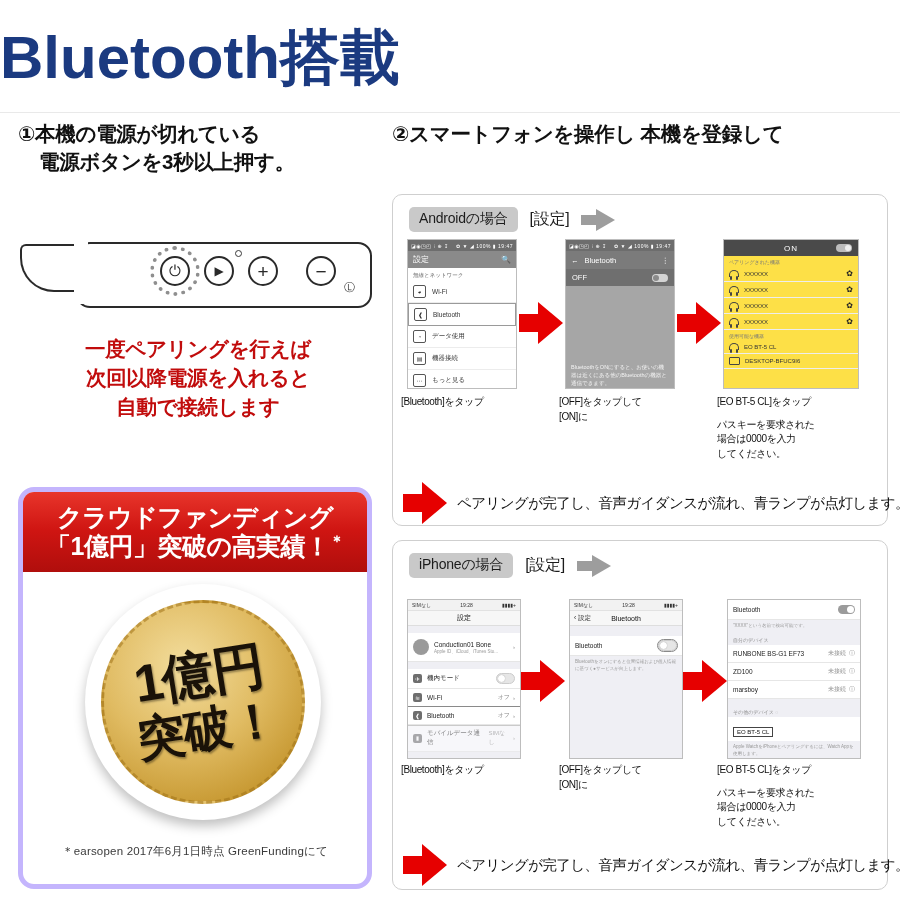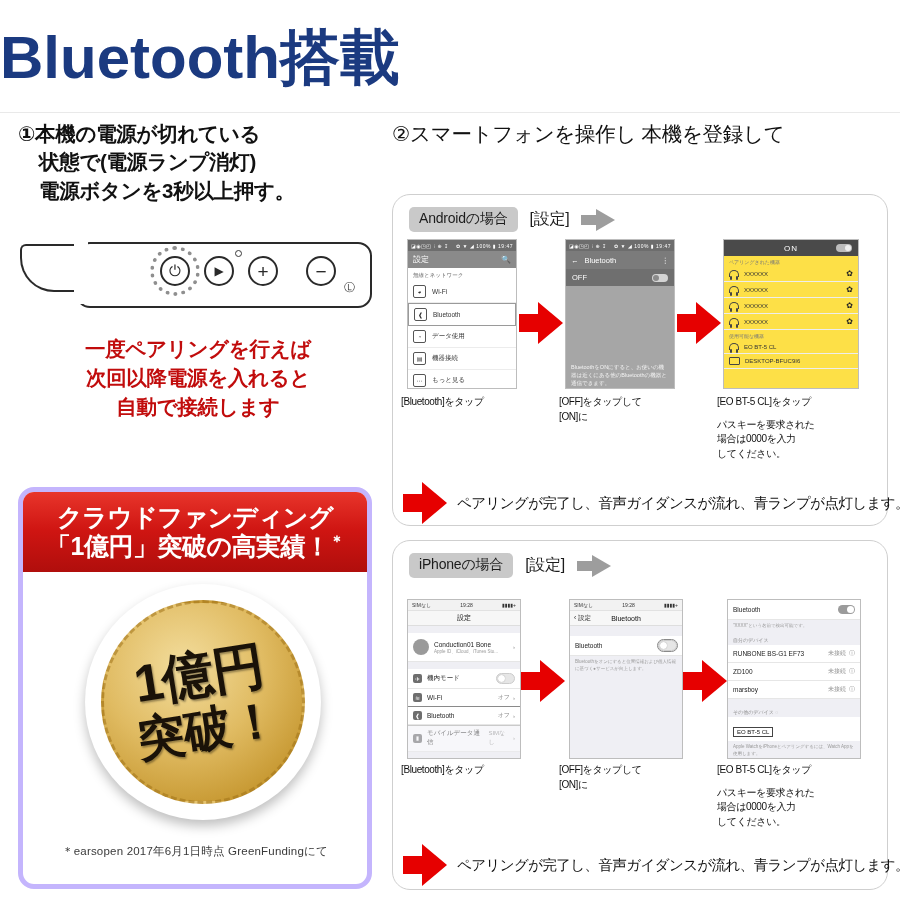--- a/index.html
+++ b/index.html
@@ -93,27 +93,27 @@
   .coin-t1{font-size:52px;line-height:1;letter-spacing:-1px;}
   .coin-t2{font-size:48px;line-height:1.1;letter-spacing:-1px;margin-top:4px;}
   .fund-foot{
     position:absolute;left:0;top:352px;width:344px;text-align:center;
     font-size:11.5px;color:#3a3a3a;letter-spacing:0.2px;
   }
 
   
   .right{position:absolute;left:392px;top:120px;width:492px;}
   .step2{
-    font-size:20.5px;font-weight:400;line-height:1.38;letter-spacing:-0.3px;color:#111;
+    font-size:20.5px;font-weight:700;line-height:1.38;letter-spacing:-0.3px;color:#111;
   }
   .step2 .l2{display:block;padding-left:21px;}
 
   .panel{
     position:absolute;left:392px;width:494px;
-    border:1px solid #cfcfcf;border-radius:18px;background:#fff;
+    border:1px solid #cfcfcf;border-radius:10px;background:#fff;
   }
   .panel-android{top:194px;height:330px;}
   .panel-iphone{top:540px;height:348px;}
 
   .os-row{position:absolute;left:16px;top:12px;display:flex;align-items:center;gap:12px;}
   .os-pill{
     background:#c9c9c9;color:#1c1c1c;border-radius:5px;
     padding:3px 10px 4px;font-size:14px;letter-spacing:-0.2px;white-space:nowrap;
   }
   .settings-label{font-size:16px;color:#1c1c1c;letter-spacing:-0.3px;}
@@ -228,21 +228,20 @@
 <body>
 
 <div class="page">
 
   <div class="title">Bluetooth搭載</div>
   <div class="title-rule"></div>
 
   <div class="left">
     <div class="step1">
       <span>①本機の電源が切れている</span>
-      <span class="l2">状態で(電源ランプ消灯)</span>
       <span class="l3">電源ボタンを3秒以上押す。</span>
     </div>
   </div>
 
   <div class="device-wrap">
     <div class="device-tail"></div>
     <div class="device-body"></div>
     <div class="tail-cut"></div>
     <div class="ring"></div>
     <div class="btn-c btn-power">⏻</div>

